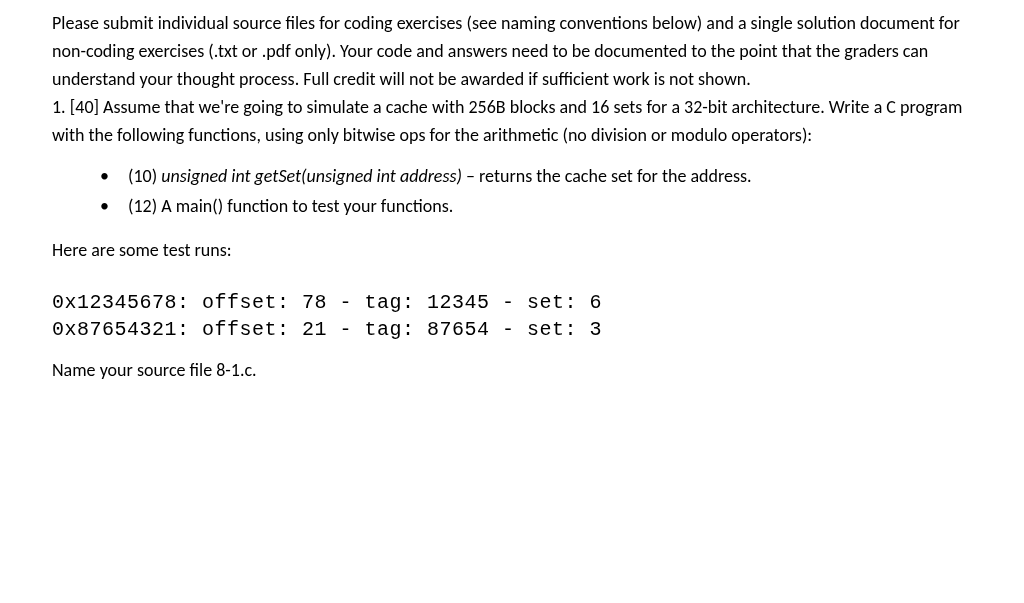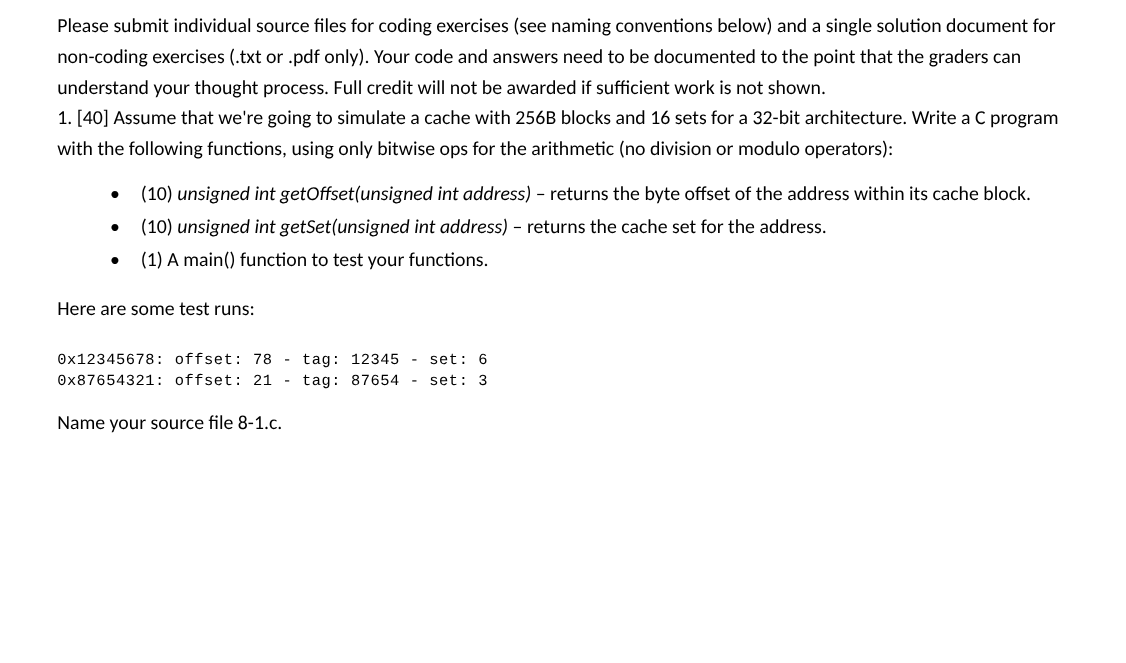--- a/index.html
+++ b/index.html
@@ -39,46 +39,43 @@
       font-size: 18px;
     }
     .italic {
       font-style: italic;
     }
     .test-label {
       margin-bottom: 24px;
     }
     .mono {
       font-family: "Courier New", Courier, monospace;
-      font-size: 14px;
+      font-size: 20px;
       line-height: 1.35;
       white-space: pre;
       margin-bottom: 14px;
       letter-spacing: 0.5px;
     }
     .final {
       margin-bottom: 0;
     }
   </style>
 </head>
 <body>
 
 <p class="paragraph">Please submit individual source files for coding exercises (see naming conventions below) and a single solution document for non-coding exercises (.txt or .pdf only).  Your code and answers need to be documented to the point that the graders can understand your thought process.  Full credit will not be awarded if sufficient work is not shown.</p>
 
 <p class="question-intro">1. [40] Assume that we're going to simulate a cache with 256B blocks and 16 sets for a 32-bit architecture.  Write a C program with the following functions, using only bitwise ops for the arithmetic (no division or modulo operators):</p>
 
 <ul class="bullets">
   <li>
-    <span>(10) </span><span class="italic">unsigned int getOffset(unsigned int address)</span><span> – returns the byte offset of the address within its cache block.</span>
-  </li>
-  <li>
     <span>(10) </span><span class="italic">unsigned int getSet(unsigned int address)</span><span> – returns the cache set for the address.</span>
   </li>
   <li>
-    <span>(1) A main() function to test your functions.</span><span class="italic"></span><span></span>
+    <span>(12) A main() function to test your functions.</span><span class="italic"></span><span></span>
   </li>
 </ul>
 
 <p class="test-label">Here are some test runs:</p>
 
 <div class="mono">0x12345678: offset: 78 - tag: 12345 - set: 6
 0x87654321: offset: 21 - tag: 87654 - set: 3</div>
 
 <p class="final">Name your source file 8-1.c.</p>
 

